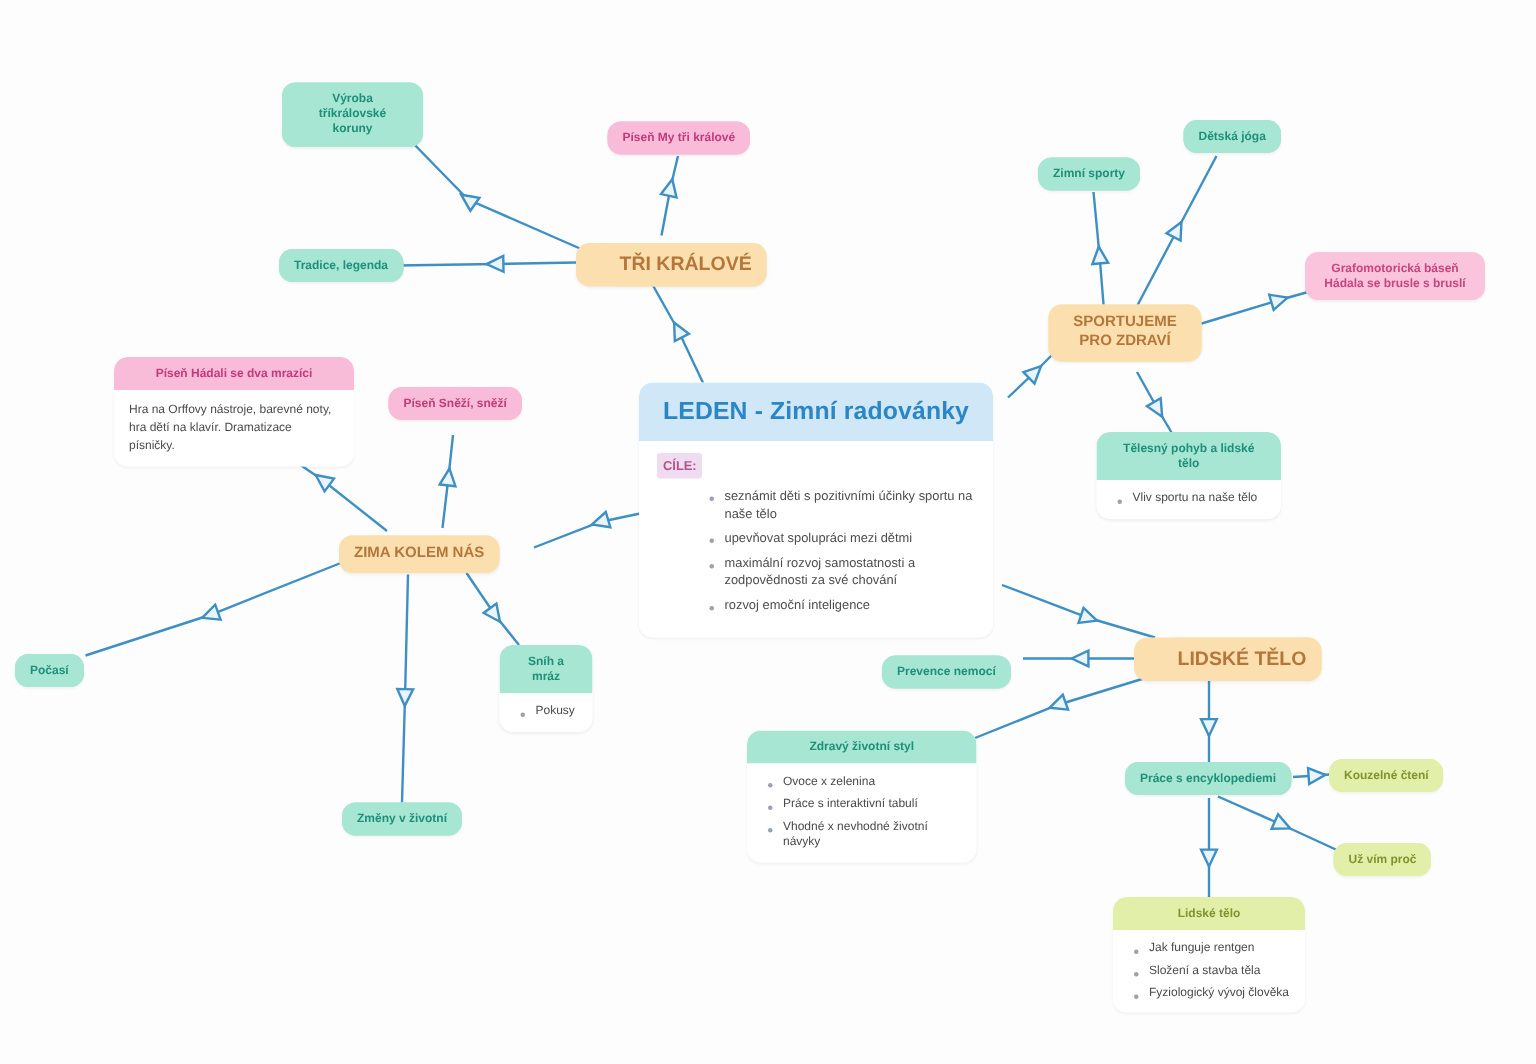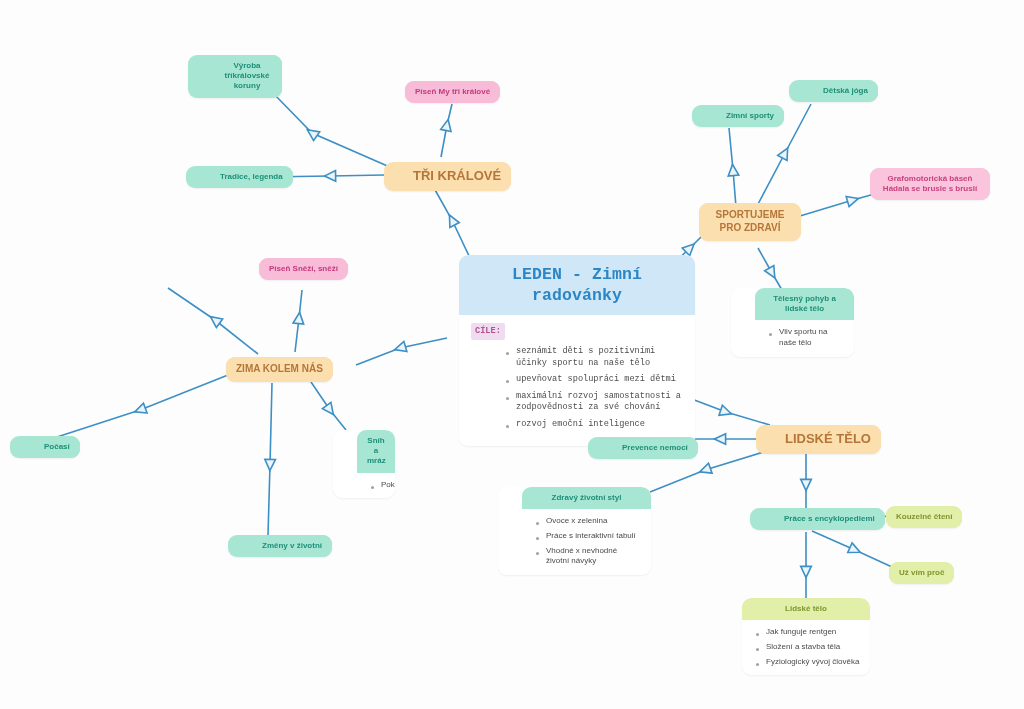--- a/index.html
+++ b/index.html
@@ -45,21 +45,21 @@
   .node .body li:last-child{margin-bottom:0;}
   .node .body li:before{
     content:"";
     position:absolute;
     left:-10px;top:6px;
     width:3px;height:3px;border-radius:50%;
     background:#9aa3ad;
   }
 
   
-  .teal  { background:#a8e6d4;padding-left:24px; }
+  .teal  { background:#a8e6d4; }
   .teal  .title{ color:#1e8f78; background:#a8e6d4; }
   .pink  { background:#f9bcd8; }
   .pink  .title{ color:#c23a7c; background:#f9bcd8; }
   .pink2 { background:#f9c4dc; }
   .pink2 .title{ color:#c8437f; background:#f9c4dc; }
   .orange{ background:#fcdfae; }
   .orange .title{ color:#b5763a; background:#fcdfae; }
   .lime  { background:#e2efa8; }
   .lime  .title{ color:#7f9430; background:#e2efa8; }
   .blue  { background:#cfe7f7; }
@@ -133,21 +133,21 @@
       <polyline points="806,452 806,485 806,508"></polyline>
 
       <polyline points="862,518 878,517 890,516"></polyline>
 
       <polyline points="812,531 855,550 892,567"></polyline>
 
       <polyline points="806,532 806,572 806,598"></polyline>
     </g>
   </svg>
 
-  <div class="node has-body blue" id="node-center" style="left:459px; top:255px;font-family:Liberation Mono, monospace;">
+  <div class="node has-body blue" id="node-center" style="left:426px; top:255px;">
     <span class="title">LEDEN - Zimní radovánky</span>
     <div class="body">
       <span class="goals-label">CÍLE:</span>
       <ul>
         <li>seznámit děti s pozitivními účinky sportu na naše tělo</li>
         <li>upevňovat spolupráci mezi dětmi</li>
         <li>maximální rozvoj samostatnosti a zodpovědnosti za své chování</li>
         <li>rozvoj emoční inteligence</li>
       </ul>
     </div>
@@ -194,20 +194,26 @@
       <ul>
         <li>Vliv sportu na naše tělo</li>
       </ul>
     </div>
   </div>
 
   <div class="node orange t-md" style="left:226px; top:357px;">
     <span class="title">ZIMA KOLEM NÁS</span>
   </div>
 
+  <div class="node has-body pink t-xs" style="left:76px; top:238px; width:160px;">
+    <span class="title">Píseň Hádali se dva mrazíci</span>
+    <div class="body">
+      <div style="color:#4a4a4a;font-size:8px;line-height:1.5;">Hra na Orffovy nástroje, barevné noty, hra dětí na klavír. Dramatizace písničky.</div>
+    </div>
+  </div>
 
   <div class="node pink t-xs" style="left:259px; top:258px;">
     <span class="title">Píseň Sněží, sněží</span>
   </div>
 
   <div class="node teal t-xs" style="left:10px; top:436px;">
     <span class="title">Počasí</span>
   </div>
 
   <div class="node has-body teal t-xs" style="left:333px; top:430px; width:62px;">

